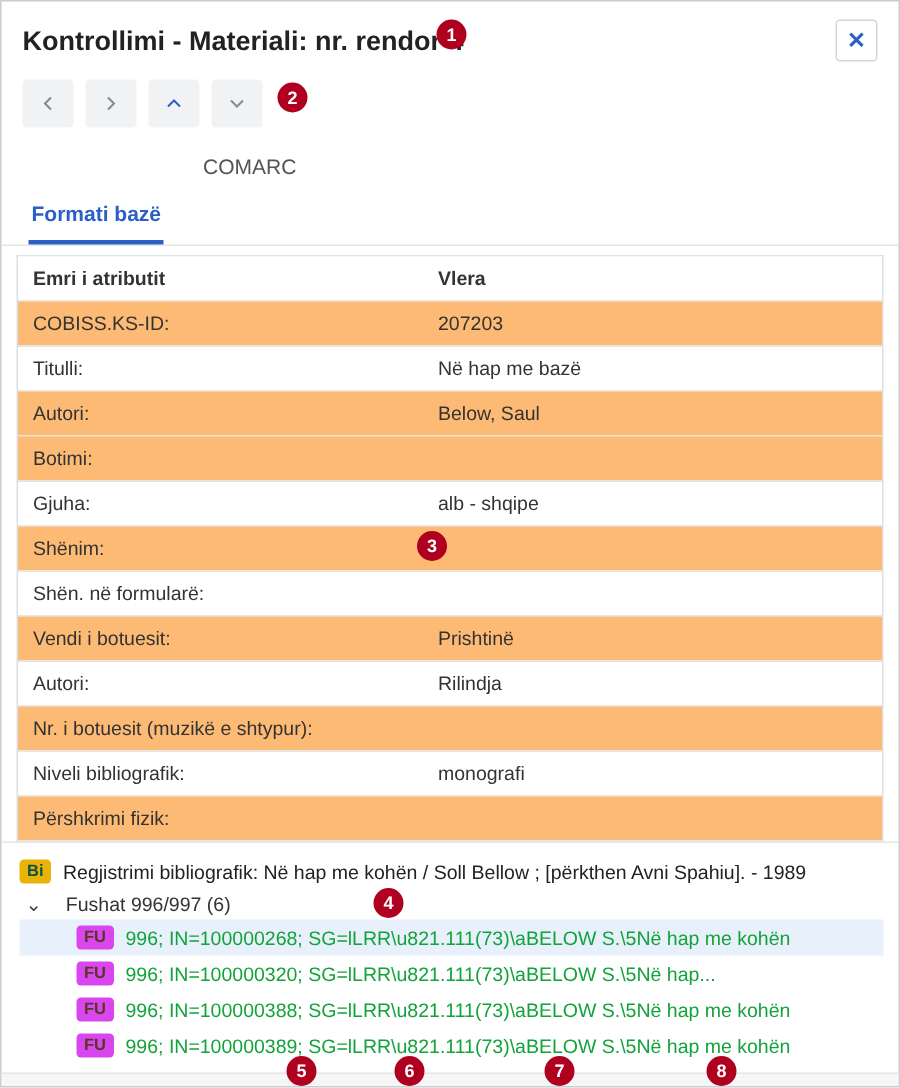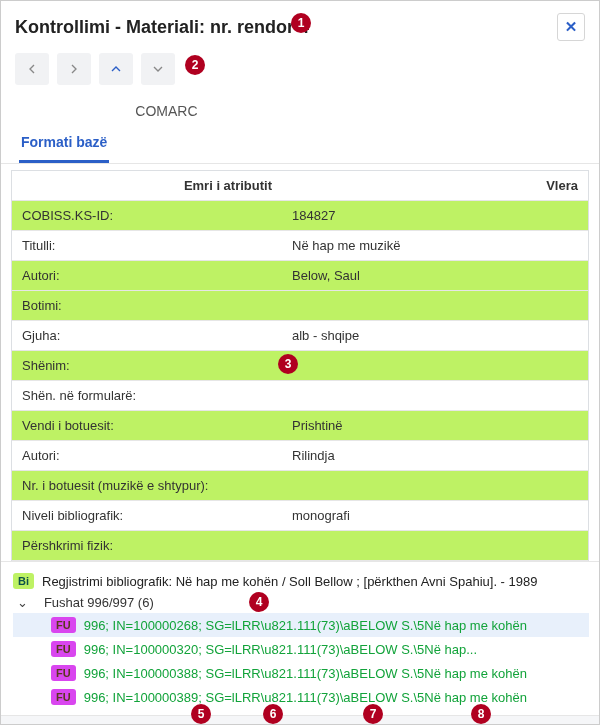--- a/index.html
+++ b/index.html
@@ -10,28 +10,28 @@
   .close-btn { margin-left: auto; width: 28px; height: 28px; border: 1px solid #d6d6d6; background: #fff; border-radius: 3px; cursor: pointer; color: #2b5fc7; font-size: 15px; font-weight: 700; display: flex; align-items: center; justify-content: center; }
   .nav-row { display: flex; gap: 8px; padding: 4px 14px 10px 14px; align-items: center; }
   .nav-btn { width: 34px; height: 32px; border: none; background: #f1f2f4; border-radius: 3px; display: flex; align-items: center; justify-content: center; cursor: pointer; color: #888; }
   .nav-btn.active { color: #2b5fc7; }
   .tabs { display: flex; gap: 24px; padding: 0 18px; border-bottom: 1px solid #e6e6e6; }
   .tab { padding: 8px 2px 10px 2px; font-size: 14px; color: #555; cursor: pointer; border-bottom: 3px solid transparent; }
   .tab.active { color: #2b5fc7; font-weight: 600; border-bottom-color: #2b5fc7; margin-top: 31px; }
   .table-wrap { margin: 6px 10px 0 10px; border: 1px solid #dcdfe3; border-bottom: none; }
   .tr { display: flex; border-bottom: 1px solid #e6e6e6; }
   .th, .td { padding: 7px 10px; font-size: 13px; }
-  .th { font-weight: 600; background: #fff; text-align: right; }
+  .th { font-weight: 600; background: #fff; }
   .col-name { flex: 0 0 270px; }
   .col-val { flex: 1; }
-  .tr.alt { background: #bef264; }
+  .tr.alt { background: #fdba74; }
   .detail { border-top: 1px solid #e6e6e6; padding: 8px 10px 6px 12px; font-size: 13px; }
   .detail-row { display: flex; align-items: center; gap: 8px; padding: 3px 0; }
   .badge { display: inline-flex; align-items: center; justify-content: center; font-size: 11px; font-weight: 700; border-radius: 3px; padding: 2px 5px; min-width: 20px; }
-  .badge-bi { background: #bef264; color: #0d5248; }
+  .badge-bi { background: #eab308; color: #0d5248; }
   .badge-fu { background: #d946ef; color: #5a371f; margin-left: 38px; }
   .bib-text { color: #222; }
   .chevron { cursor: pointer; padding: 0 4px; color: #444; }
   .fields-label { font-weight: 400; margin-left: 4px; }
   .fu-text { color: #12a33a; font-size: 13px; text-align: right; }
   .fu-row { padding: 4px 0; display: flex; align-items: center; gap: 8px; }
   .fu-row.sel { background: #e8f0fb; }
   .footer { margin-top: auto; background: #f5f6f8; padding: 10px 12px; display: flex; gap: 6px; justify-content: flex-end; border-top: 1px solid #e6e6e6; }
   .callout { display: inline-flex; align-items: center; justify-content: center; width: 20px; height: 20px; border-radius: 50%; background: #b00020; color: #fff; font-size: 12px; font-weight: 700; position: absolute; z-index: 10; }
   .rel { position: relative; }
@@ -79,25 +79,25 @@
   </div>
 
   <div class="table-wrap">
     <div class="tr">
       <div class="th col-name">Emri i atributit</div>
       <div class="th col-val">Vlera</div>
     </div>
     <div id="tbody">
         <div class="tr alt">
           <div class="td col-name">COBISS.KS-ID:</div>
-          <div class="td col-val">184827</div>
+          <div class="td col-val">207203</div>
         </div>
         <div class="tr">
           <div class="td col-name">Titulli:</div>
-          <div class="td col-val">Në hap me muzikë</div>
+          <div class="td col-val">Në hap me bazë</div>
         </div>
         <div class="tr alt">
           <div class="td col-name">Autori:</div>
           <div class="td col-val">Below, Saul</div>
         </div>
         <div class="tr alt">
           <div class="td col-name">Botimi:</div>
           <div class="td col-val"></div>
         </div>
         <div class="tr">

